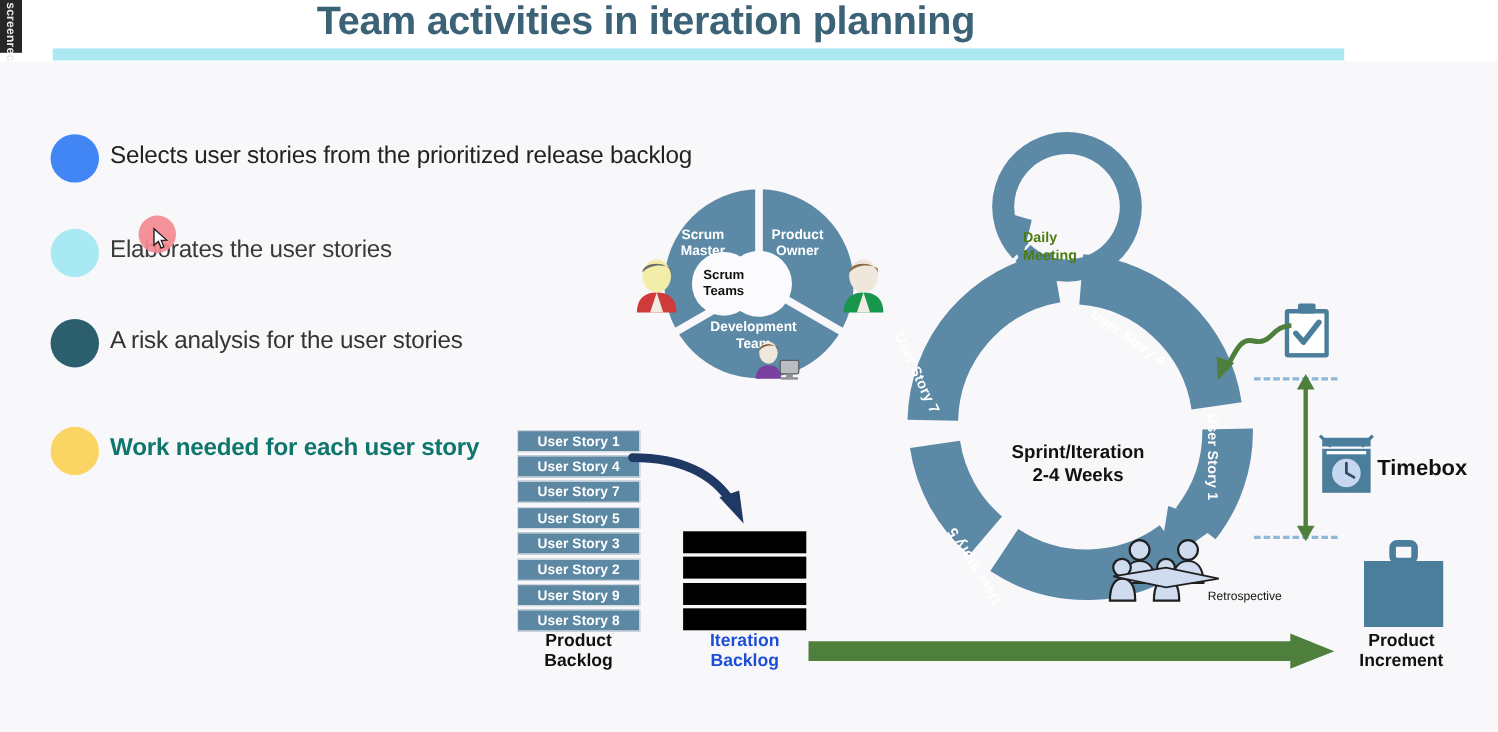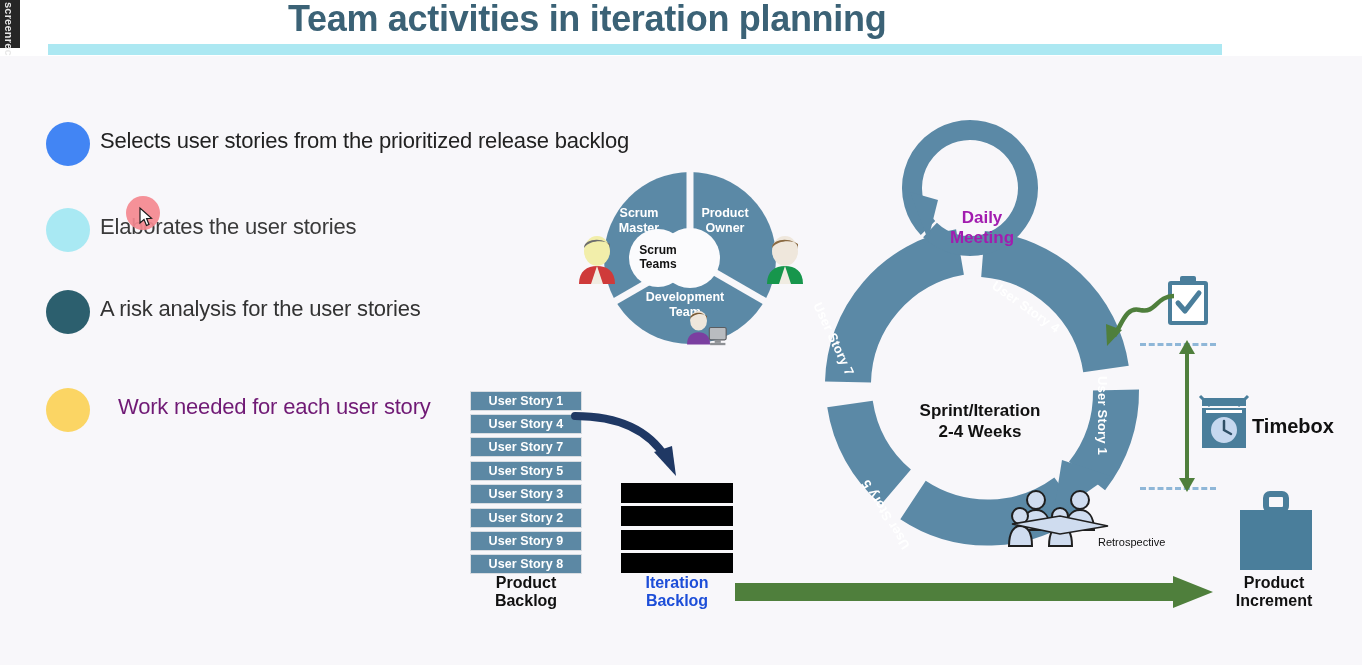--- a/index.html
+++ b/index.html
@@ -31,21 +31,21 @@
   }
 
   
   .bullet-row{position:absolute;left:46px;height:46px;}
   .bullet-dot{position:absolute;left:0;top:0;width:44px;height:44px;border-radius:50%;}
   .bullet-text{
     position:absolute;left:54px;top:6px;white-space:nowrap;
     font-size:22px;color:#222;letter-spacing:-0.2px;
   }
   .b0{top:122px;} .b1{top:208px;} .b2{top:290px;} .b3{top:388px;}
-  .b3 .bullet-text{left:72px;color:#701a75;}
+  .b3 .bullet-text{left:54px;color:#0f766e;font-weight:bold;}
   .b1 .bullet-text{color:#3a3a3a;}
   .b2 .bullet-text{color:#333;}
 
   .cursor-halo{
     position:absolute;left:126px;top:196px;width:34px;height:34px;border-radius:50%;
     background:#f4888f;opacity:.92;
   }
   .cursor-arrow{position:absolute;left:139px;top:207px;width:14px;height:20px;}
 
   
@@ -80,22 +80,22 @@
     font-size:16px;font-weight:bold;color:#1d4ed8;line-height:1.15;
   }
   .pb-arrow{position:absolute;left:572px;top:406px;width:120px;height:80px;}
 
   
   .sprint-center{
     position:absolute;left:880px;top:400px;width:200px;text-align:center;
     font-size:17px;font-weight:bold;color:#111;line-height:1.25;
   }
   .daily-label{
-    position:absolute;left:930px;top:208px;width:104px;text-align:center;
-    font-size:17px;font-weight:bold;color:#a21caf;line-height:1.2;
+    position:absolute;left:930px;top:208px;width:104px;text-align:left;
+    font-size:13px;font-weight:bold;color:#4d7c0f;line-height:1.2;
   }
   .seg-label{
     position:absolute;color:#fff;font-size:13px;font-weight:bold;
     white-space:nowrap;letter-spacing:.2px;
   }
   .seg-us7{left:824px;top:300px;transform:rotate(65deg);transform-origin:left top;}
   .seg-us4{left:998px;top:278px;transform:rotate(35deg);transform-origin:left top;}
   .seg-us1{left:1110px;top:376px;transform:rotate(90deg);transform-origin:left top;}
   .seg-us5{left:900px;top:552px;transform:rotate(-122deg);transform-origin:left top;}
 

